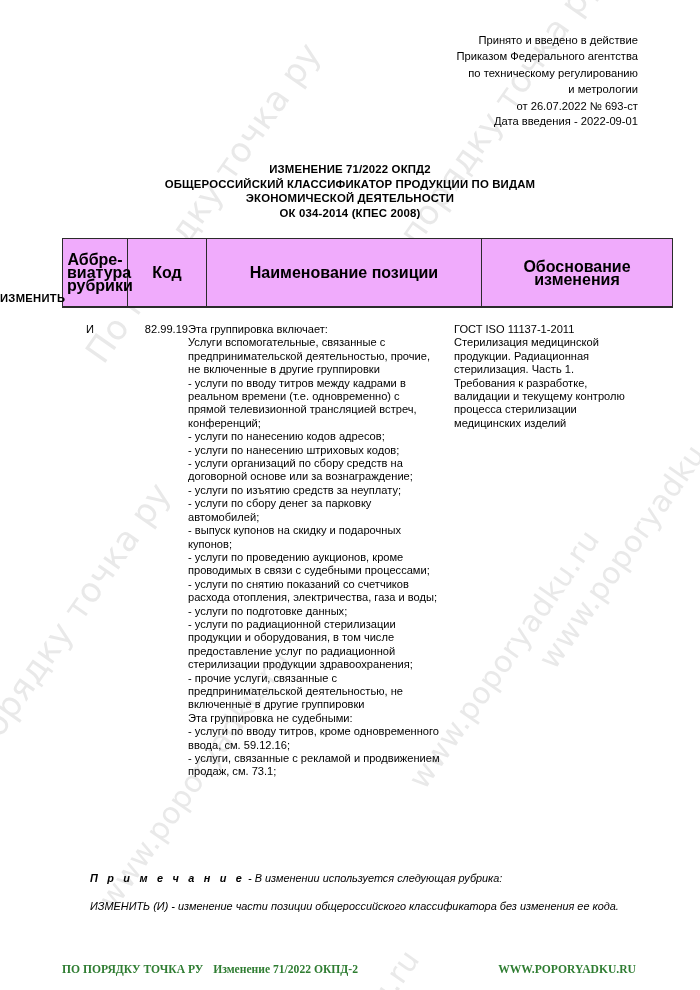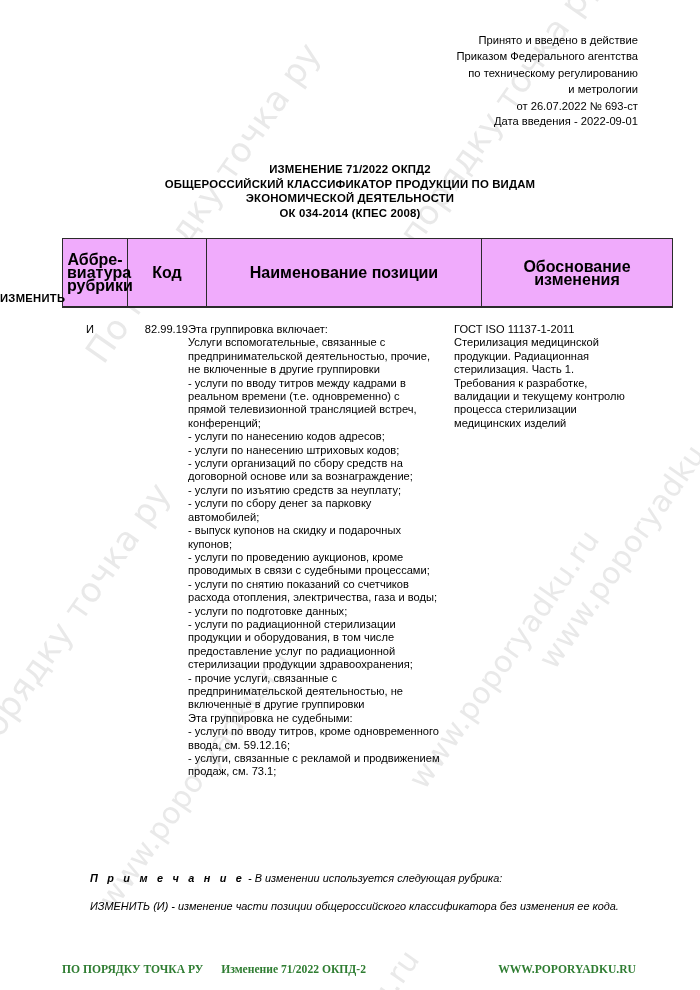--- a/index.html
+++ b/index.html
@@ -182,21 +182,21 @@
     width: 574px;
     display: flex;
     justify-content: space-between;
     align-items: baseline;
     font-family: "Liberation Serif", serif;
     font-weight: bold;
     font-size: 11.6px;
     z-index: 2;
   }
   .footer div { white-space: nowrap; }
-  .footer .f-mid { margin-left: 18px; }
+  .footer .f-mid { margin-left: 10px; }
   .footer .f-right { margin-left: auto; }
 </style>
 </head>
 <body>
 
 <div class="page">
 
   <div class="watermarks">
     <div class="wm wm-a" style="left: 110px; top: 330px; transform: rotate(-55deg); color: rgb(233, 233, 233);">По порядку точка ру</div>
     <div class="wm wm-b" style="left: 120px; top: 880px; transform: rotate(-55deg); color: rgb(233, 233, 233);">www.poporyadku.ru</div>

